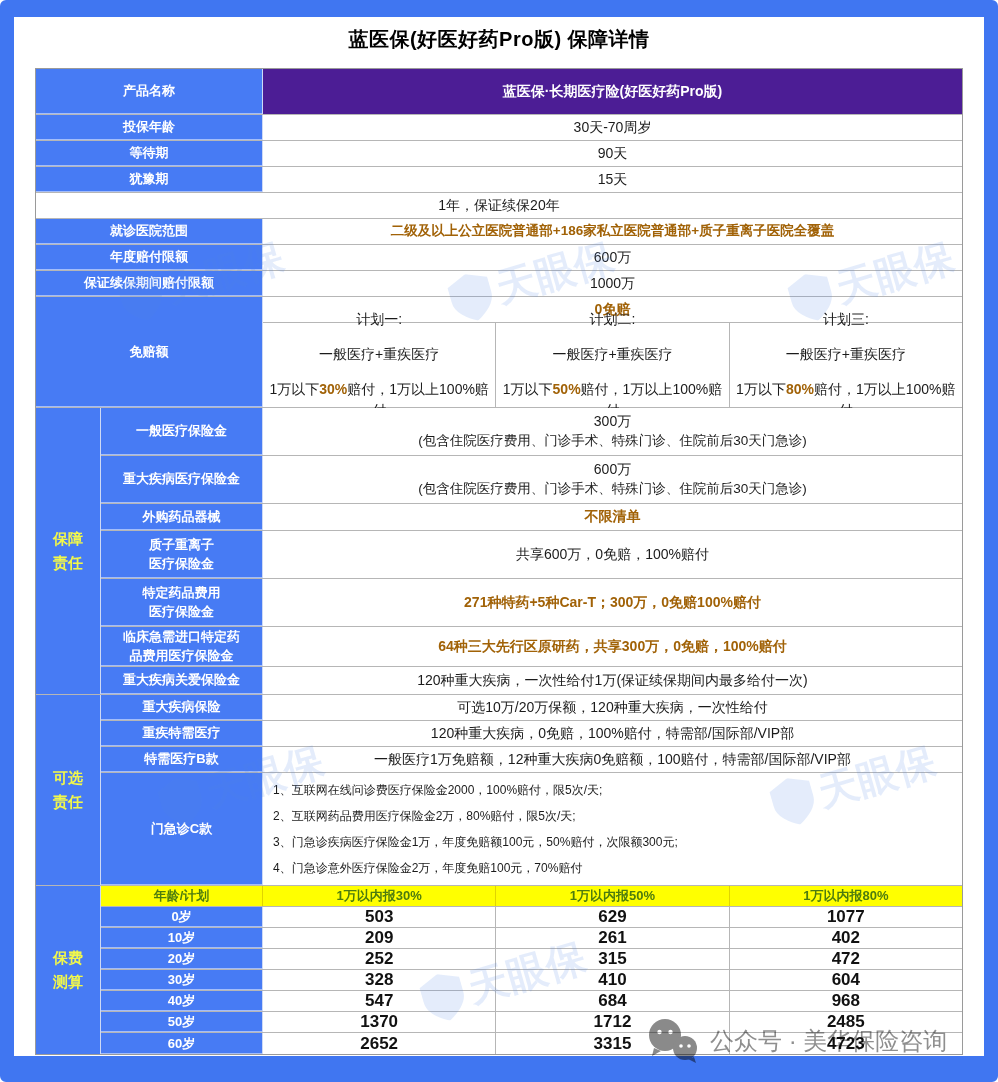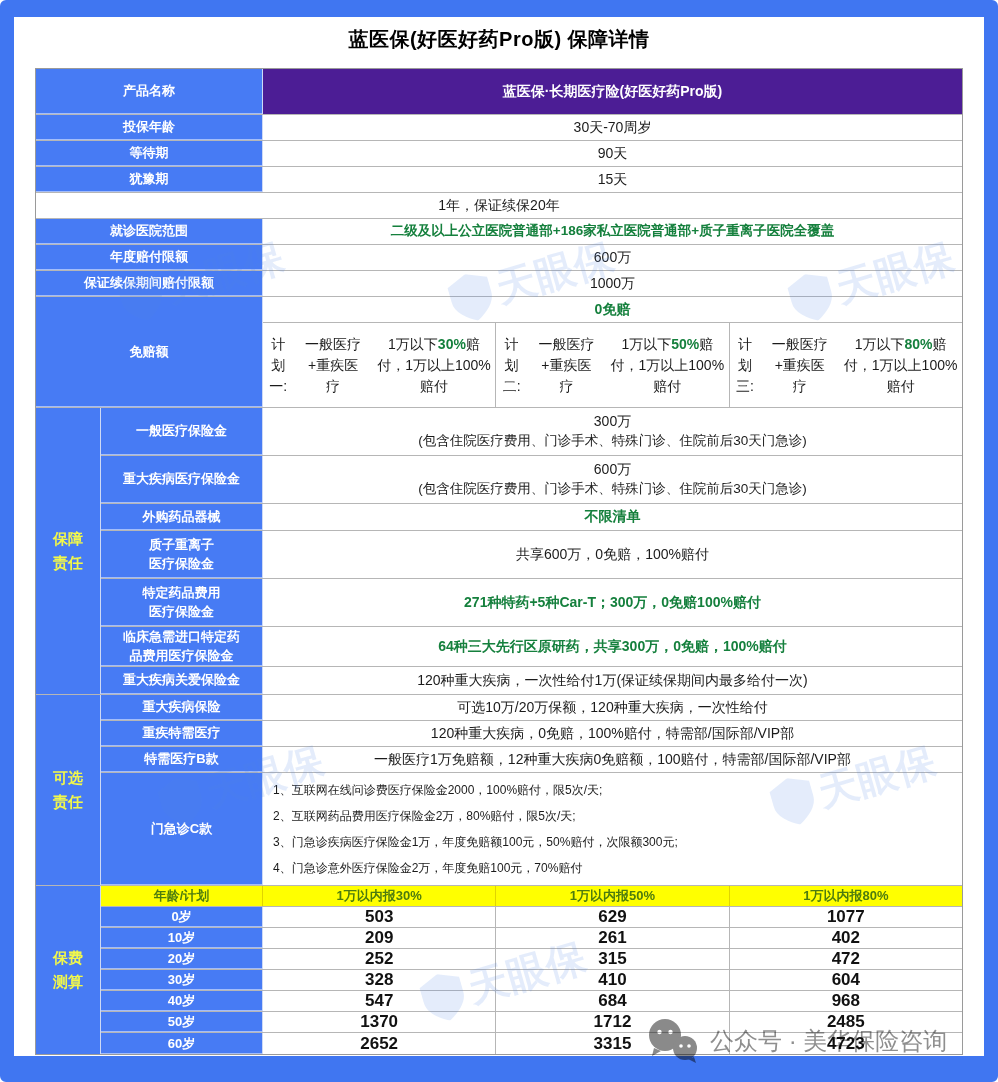--- a/index.html
+++ b/index.html
@@ -17,29 +17,29 @@
   .tbl > .sec:last-child{border-bottom:none;}
   .lab{background:#477bf4;color:#fff;font-weight:bold;display:flex;flex-direction:column;
     align-items:center;justify-content:center;text-align:right;font-size:13px;line-height:1.45;
     border-right:1px solid #cdd9f5;box-sizing:border-box;box-shadow:inset 0 -1px 0 rgba(255,255,255,.5);}
   .w227{width:227px;min-width:227px;}
   .w65{width:65px;min-width:65px;}
   .w162{width:162px;min-width:162px;}
   .val{flex:1;display:flex;flex-direction:column;align-items:center;justify-content:center;
     text-align:center;line-height:1.4;box-sizing:border-box;background:#fff;}
   .val.blue{background:#4c1d95;color:#fff;font-weight:bold;}
-  .red{color:#15803d;font-weight:bold;}
+  .red{color:#a16207;font-weight:bold;}
   .sec-label{background:#477bf4;color:#f2f84a;font-weight:bold;font-size:15px;line-height:1.6;
     display:flex;flex-direction:column;align-items:center;justify-content:center;text-align:center;
     border-right:1px solid #cdd9f5;box-sizing:border-box;}
   .sec-rows{flex:1;display:flex;flex-direction:column;}
   .h46{height:46px;} .h26{height:26px;} .h84{height:84px;} .h48{height:48px;}
   .h27{height:27px;} .h40{height:40px;} .h112{height:112px;} .h21{height:21px;}
   .plans{flex:1;display:flex;}
-  .plan{flex:1;display:flex;flex-direction:row;align-items:center;justify-content:center;
+  .plan{flex:1;display:flex;flex-direction:column;align-items:center;justify-content:center;
     text-align:center;line-height:1.5;border-right:1px solid #b6b6b6;padding:2px 4px;box-sizing:border-box;background:#fff;gap:14px;}
   .plan:last-child{border-right:none;}
   .val.left{align-items:flex-start;text-align:left;padding-left:10px;line-height:26px;font-size:12px;}
   .yellow-hd{background:#ffff00;color:#4d7c0f;font-weight:bold;font-size:13px;
     display:flex;align-items:center;justify-content:center;text-align:center;box-sizing:border-box;}
   .pm-age{background:#477bf4;color:#fff;font-weight:bold;font-size:13px;
     display:flex;align-items:center;justify-content:center;box-sizing:border-box;
     border-right:1px solid #cdd9f5;box-shadow:inset 0 -1px 0 rgba(255,255,255,.5);}
   .pm-val{flex:1;display:flex;align-items:center;justify-content:center;background:#fff;
     font-weight:bold;font-size:17px;color:#111;border-right:1px solid #b6b6b6;box-sizing:border-box;}

